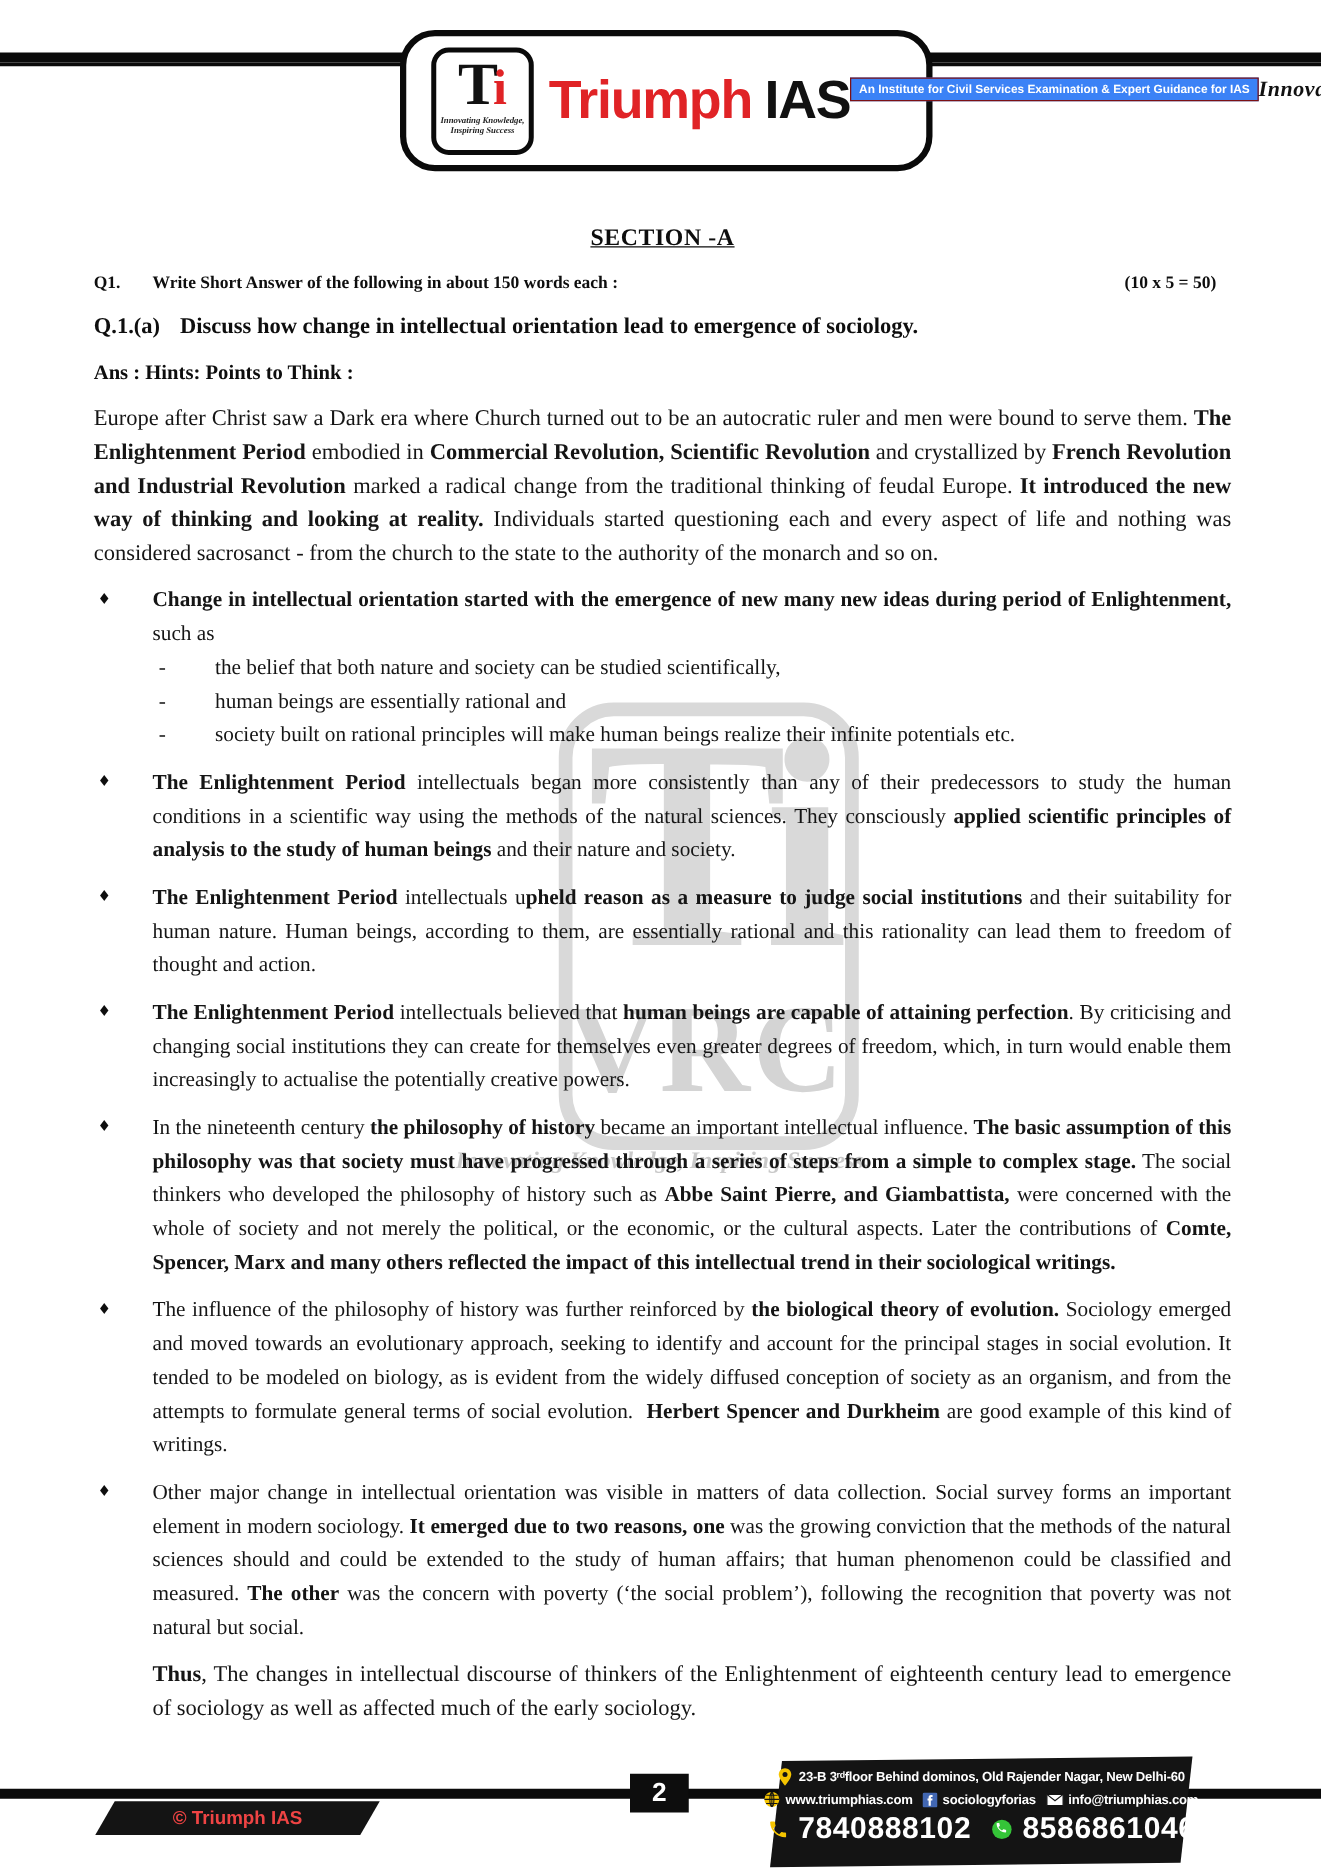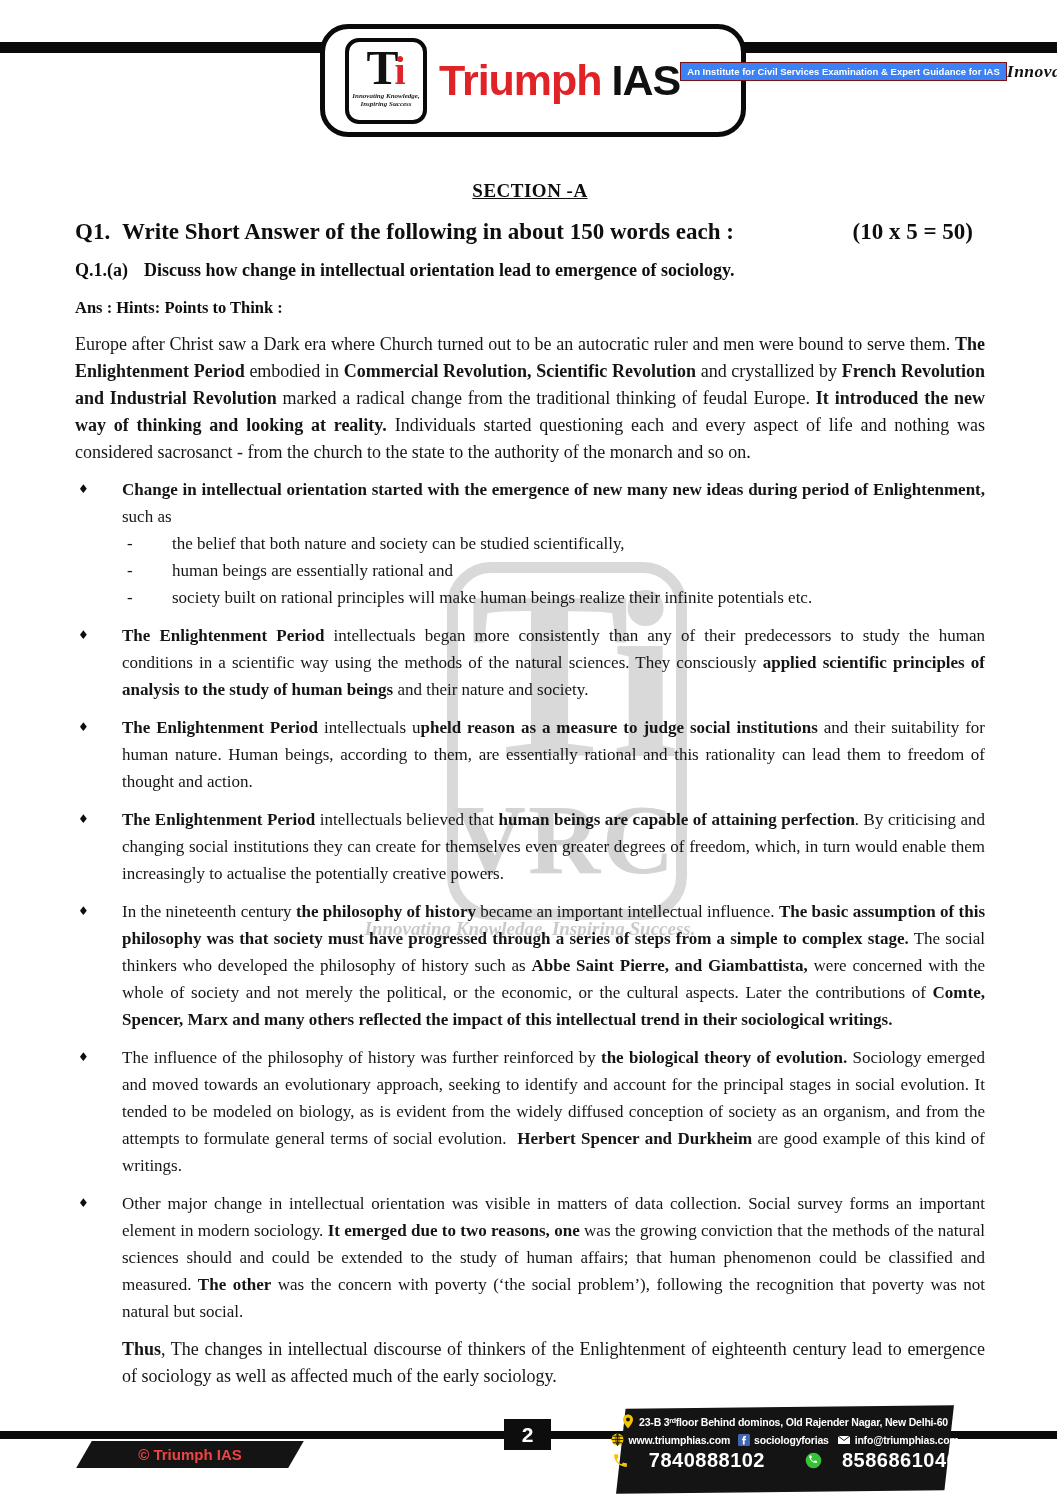--- a/index.html
+++ b/index.html
@@ -66,21 +66,21 @@
     font-family:"Liberation Serif", serif; font-style:italic; font-weight:bold;
     font-size:19px; color:#c9c9c9;
   }
 
   
   .content { position:absolute; top:148px; left:75px; width:910px; z-index:1;margin-top:32px; }
   .section-title {
     text-align:center; font-weight:bold; font-size:19px; letter-spacing:0.5px;
     text-decoration:underline; color:#0e0e0e; margin-bottom:17px;
   }
-  .q-row { display:flex; font-weight:bold; font-size:23px; color:#0e0e0e; margin-bottom:15px; }
+  .q-row { display:flex; font-weight:bold; font-size:14px; color:#0e0e0e; margin-bottom:15px; }
   .q-label { flex:0 0 47px; }
   .q-marks { margin-left:auto; padding-right:12px; white-space:nowrap; }
   .q1a-row { display:flex; font-weight:bold; font-size:18px; color:#0e0e0e; margin-bottom:17px;align-items:flex-end; }
   .q1a-label { flex:0 0 auto; margin-right:16px; }
   .ans-heading { font-weight:bold; font-size:16.5px; color:#0e0e0e; margin-bottom:13px; }
 
   .para { font-size:18px; line-height:27px; text-align:justify; margin-bottom:10px; }
   .b { font-weight:bold; }
 
   .bullet-item { position:relative; padding-left:47px; margin-bottom:11px; }
@@ -114,21 +114,21 @@
   .contact-plate { position:absolute; top:1407px; left:621px; width:328px; height:85px; z-index:3; }
   .contact-plate::before {
     content:""; position:absolute; inset:0; background:#141414; transform:skewX(-7deg) rotate(-0.6deg);
   }
   .info-row {
     position:relative; display:flex; align-items:center; justify-content:center;
     gap:5px; color:#fff; font-family:"Liberation Sans", sans-serif; font-weight:bold;
   }
   .info-row.r1 { padding-top:7px; font-size:10.5px; letter-spacing:-0.2px; }
   .info-row.r2 { padding-top:4px; font-size:10.5px; letter-spacing:-0.2px; gap:4px; }
-  .info-row.r3 { padding-top:3px; font-size:20px; gap:20px; letter-spacing:0.5px; }
+  .info-row.r3 { padding-top:3px; font-size:24px; gap:8px; letter-spacing:0.5px; }
   .info-sep { width:8px; }
   .icon { display:inline-flex; flex:0 0 auto; }
 </style>
 </head>
 <body>
 
 <div class="page">
 
   <div class="top-rule"></div>
   <div class="logo-box">

